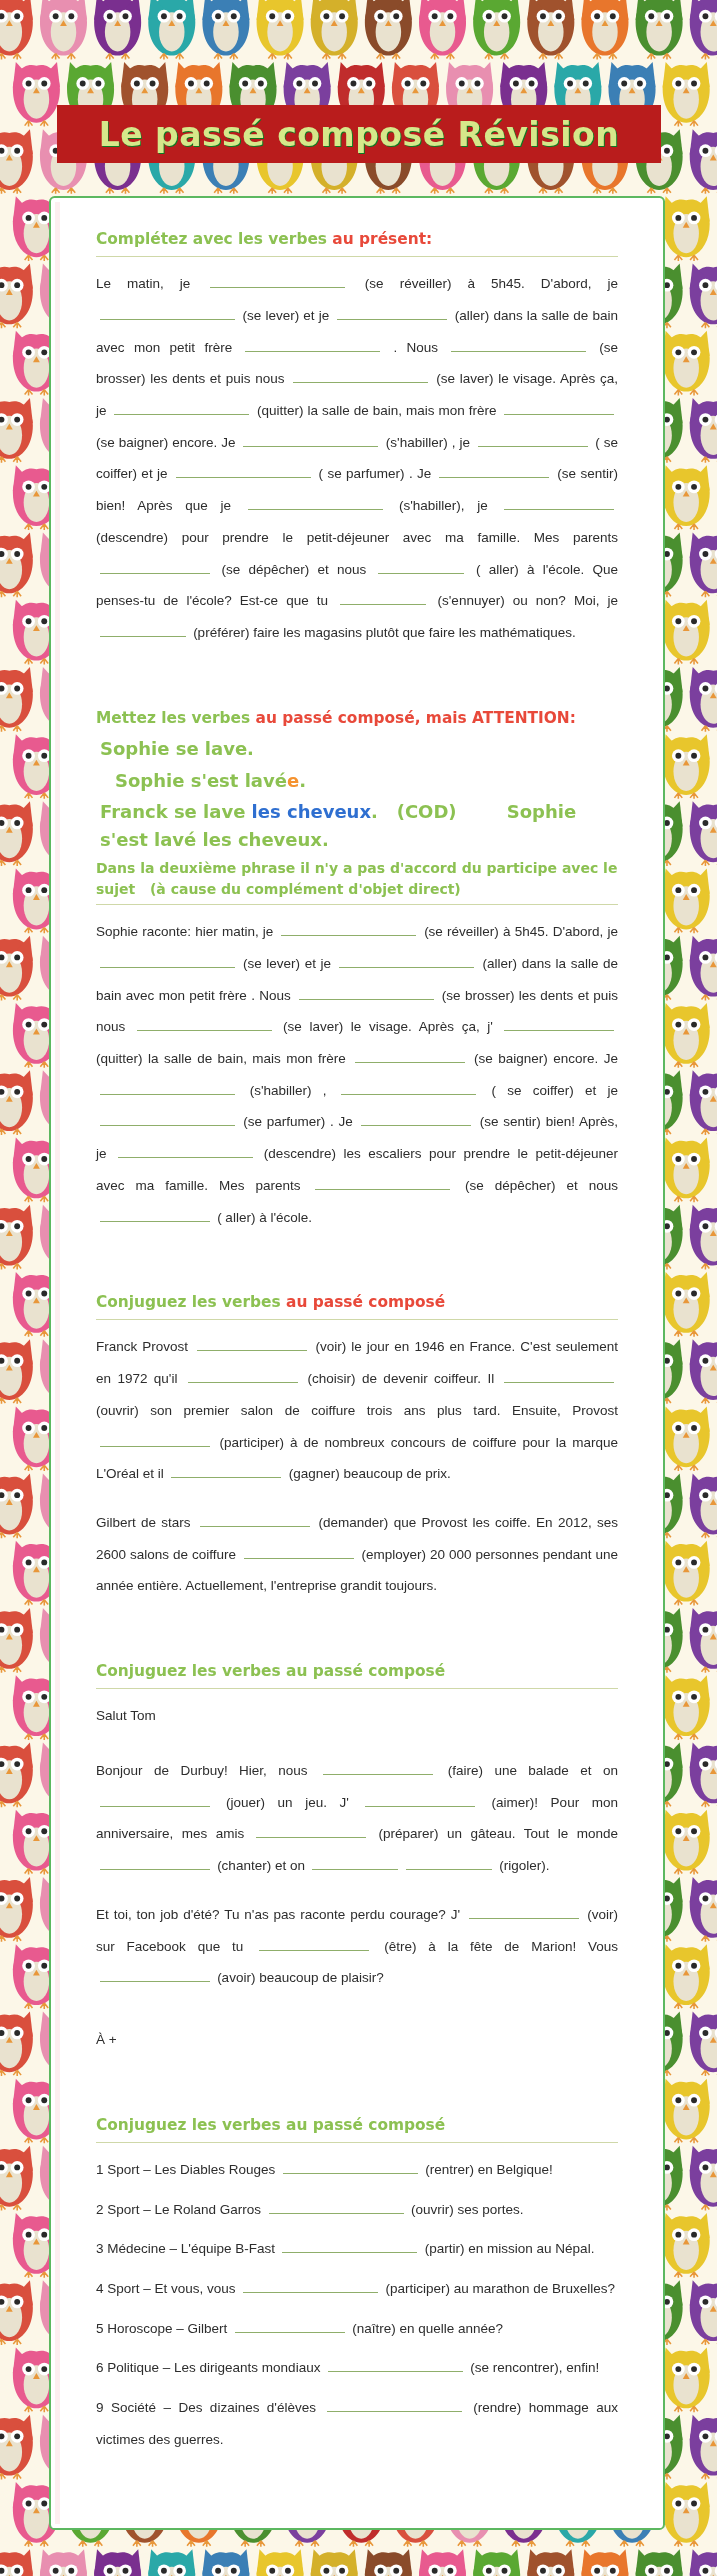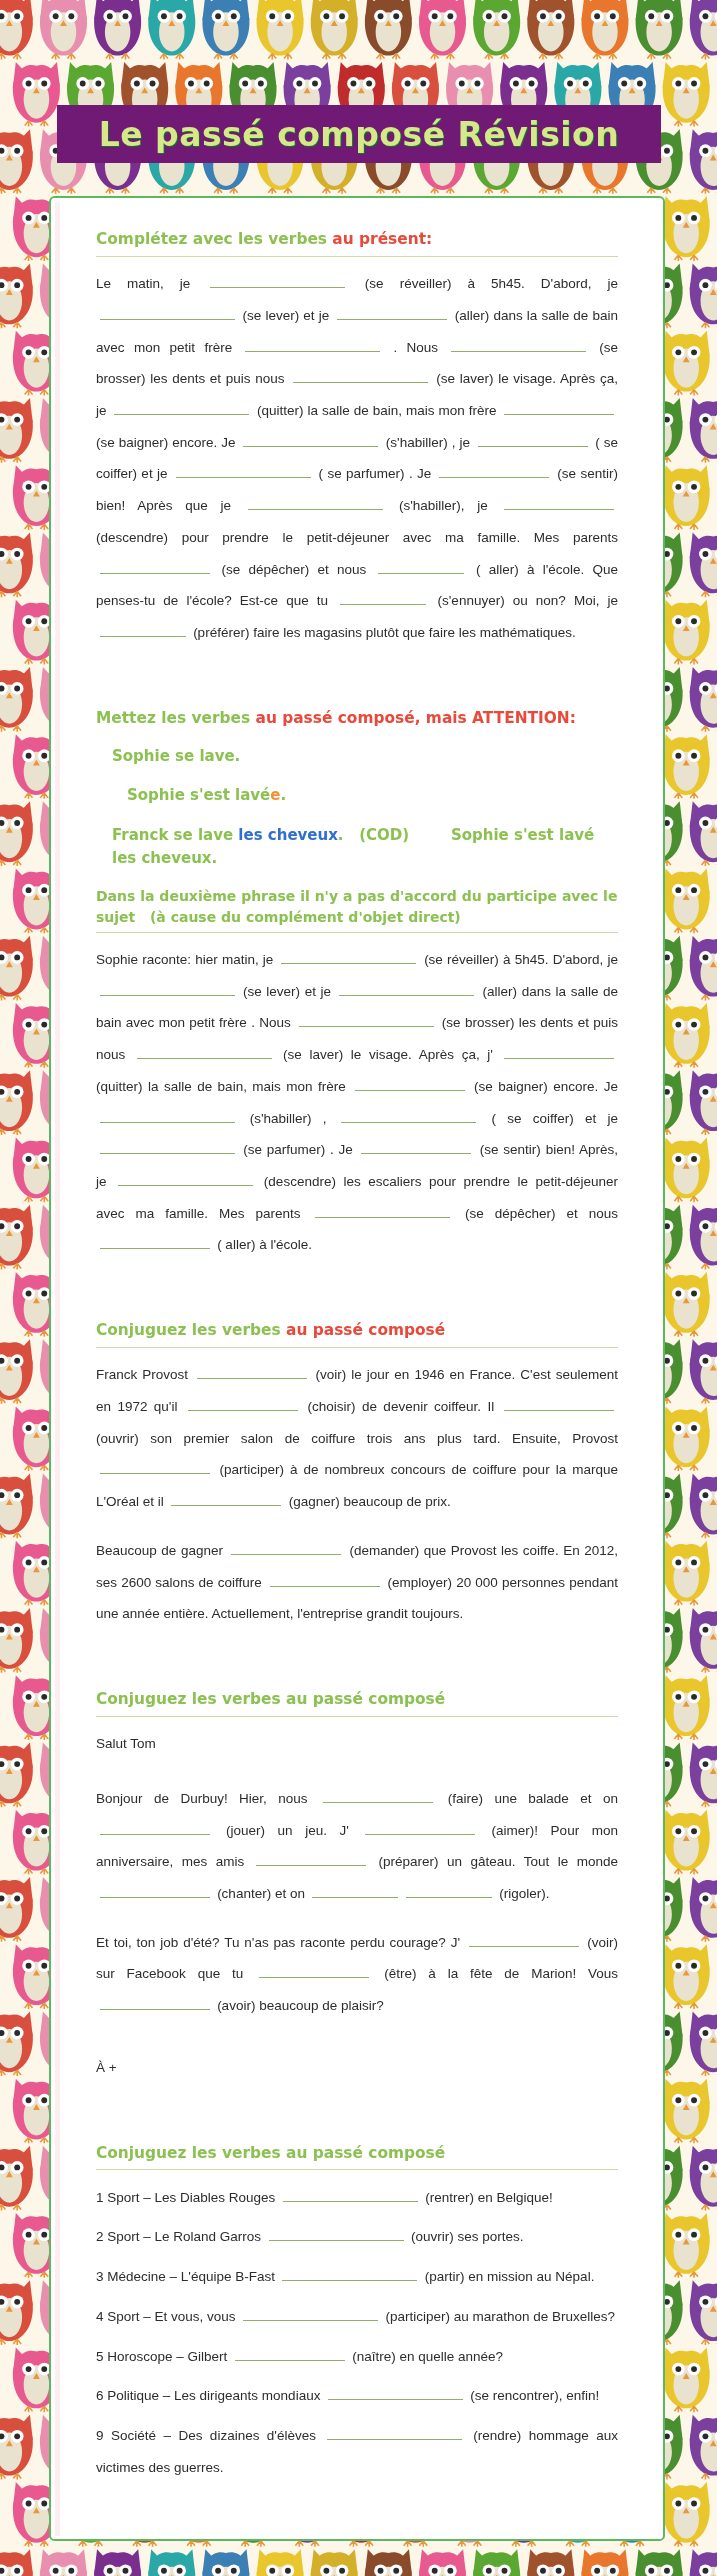--- a/index.html
+++ b/index.html
@@ -30,21 +30,21 @@
     width: 717px;
   }
 
   
   .title-banner {
     position: absolute;
     top: 105px;
     left: 57px;
     width: 604px;
     height: 58px;
-    background: #701a75;
+    background: #b91c1c;
     display: flex;
     align-items: center;
     justify-content: center;
     z-index: 3;
   }
   .title-banner .title-text {
     font-family: "DejaVu Sans", sans-serif;
     font-weight: bold;
     font-size: 33px;
     letter-spacing: 0.5px;
@@ -109,24 +109,24 @@
     height: 1.05em;
   }
   .b-md  { width: 86px; }
   .b-lg  { width: 110px; }
   .b-xl  { width: 135px; }
 
   
   .ex-green {
     font-family: "DejaVu Sans", sans-serif;
     font-weight: bold;
-    font-size: 15px;
+    font-size: 18px;
     color: #8cc152;
     line-height: 1.55;
-    margin: 16px;
+    margin: 4px;
   }
   .ex-green.indent { padding-left: 15px; }
   .ex-blue  { color: #2f6fd0; }
   .ex-orange{ color: #f5922f; }
   .ex-note {
     font-family: "DejaVu Sans", sans-serif;
     font-weight: bold;
     font-size: 14px;
     color: #8cc152;
     line-height: 1.5;
@@ -717,21 +717,21 @@
         <div class="ex-green"><span>Sophie se lave.</span></div>
         <div class="ex-green indent"><span>Sophie s'est lavé</span><span class="ex-orange">e</span><span>.</span></div>
         <div class="ex-green"><span>Franck se lave </span><span class="ex-blue">les cheveux</span><span>.&nbsp;&nbsp;&nbsp;</span><span>(COD)&nbsp;&nbsp;&nbsp;&nbsp;&nbsp;&nbsp;&nbsp;&nbsp;</span><span>Sophie s'est lavé les cheveux.</span></div>
         <div class="ex-note"><span>Dans la deuxième phrase il n'y a pas d'accord du participe avec le sujet&nbsp;&nbsp;&nbsp;</span><span>(à cause du complément d'objet direct)</span></div>
         <hr class="rule">
         <p class="ex-body para"><span> Sophie raconte: hier matin, je </span><span class="blank b-xl"></span><span> (se réveiller) à 5h45. D'abord, je </span><span class="blank b-xl"></span><span> (se lever) et je </span><span class="blank b-xl"></span><span> (aller) dans la salle de bain avec mon petit frère . Nous </span><span class="blank b-xl"></span><span> (se brosser) les dents et puis nous </span><span class="blank b-xl"></span><span> (se laver) le visage. Après ça, j' </span><span class="blank b-lg"></span><span> (quitter) la salle de bain, mais mon frère </span><span class="blank b-lg"></span><span> (se baigner) encore. Je </span><span class="blank b-xl"></span><span> (s'habiller) , </span><span class="blank b-xl"></span><span> ( se coiffer) et je </span><span class="blank b-xl"></span><span> (se parfumer) . Je </span><span class="blank b-lg"></span><span> (se sentir) bien! Après, je </span><span class="blank b-xl"></span><span> (descendre) les escaliers pour prendre le petit-déjeuner avec ma famille. Mes parents </span><span class="blank b-xl"></span><span> (se dépêcher) et nous </span><span class="blank b-lg"></span><span> ( aller) à l'école. </span></p>
         <div class="gap-xl"></div>
         <div class="sec-head"><span>Conjuguez les verbes </span><span class="hot">au passé composé</span></div>
         <hr class="rule">
         <p class="ex-body para"><span> Franck Provost </span><span class="blank b-lg"></span><span> (voir) le jour en 1946 en France. C'est seulement en 1972 qu'il </span><span class="blank b-lg"></span><span> (choisir) de devenir coiffeur. Il </span><span class="blank b-lg"></span><span> (ouvrir) son premier salon de coiffure trois ans plus tard. Ensuite, Provost </span><span class="blank b-lg"></span><span> (participer) à de nombreux concours de coiffure pour la marque L'Oréal et il </span><span class="blank b-lg"></span><span> (gagner) beaucoup de prix. </span></p>
-        <p class="ex-body para"><span> Beaucoup de gagner </span><span class="blank b-lg"></span><span> (demander) que Provost les coiffe. En 2012, ses 2600 salons de coiffure </span><span class="blank b-lg"></span><span> (employer) 20 000 personnes pendant une année entière. Actuellement, l'entreprise grandit toujours. </span></p>
+        <p class="ex-body para"><span> Gilbert de stars </span><span class="blank b-lg"></span><span> (demander) que Provost les coiffe. En 2012, ses 2600 salons de coiffure </span><span class="blank b-lg"></span><span> (employer) 20 000 personnes pendant une année entière. Actuellement, l'entreprise grandit toujours. </span></p>
         <div class="gap-xl"></div>
         <div class="sec-head"><span>Conjuguez les verbes au passé composé</span></div>
         <hr class="rule">
         <p class="ex-body">Salut Tom</p>
         <div class="gap-s"></div>
         <p class="ex-body para"><span> Bonjour de Durbuy! Hier, nous </span><span class="blank b-lg"></span><span> (faire) une balade et on </span><span class="blank b-lg"></span><span> (jouer) un jeu. J' </span><span class="blank b-lg"></span><span> (aimer)! Pour mon anniversaire, mes amis </span><span class="blank b-lg"></span><span> (préparer) un gâteau. Tout le monde </span><span class="blank b-lg"></span><span> (chanter) et on </span><span class="blank b-md"></span><span class="blank b-md"></span><span> (rigoler). </span></p>
         <p class="ex-body para"><span> Et toi, ton job d'été? Tu n'as pas raconte perdu courage? J' </span><span class="blank b-lg"></span><span> (voir) sur Facebook que tu </span><span class="blank b-lg"></span><span> (être) à la fête de Marion! Vous </span><span class="blank b-lg"></span><span> (avoir) beaucoup de plaisir? </span></p>
         <div class="gap-m"></div>
         <p class="ex-body">À +</p>
         <div class="gap-xl"></div>

